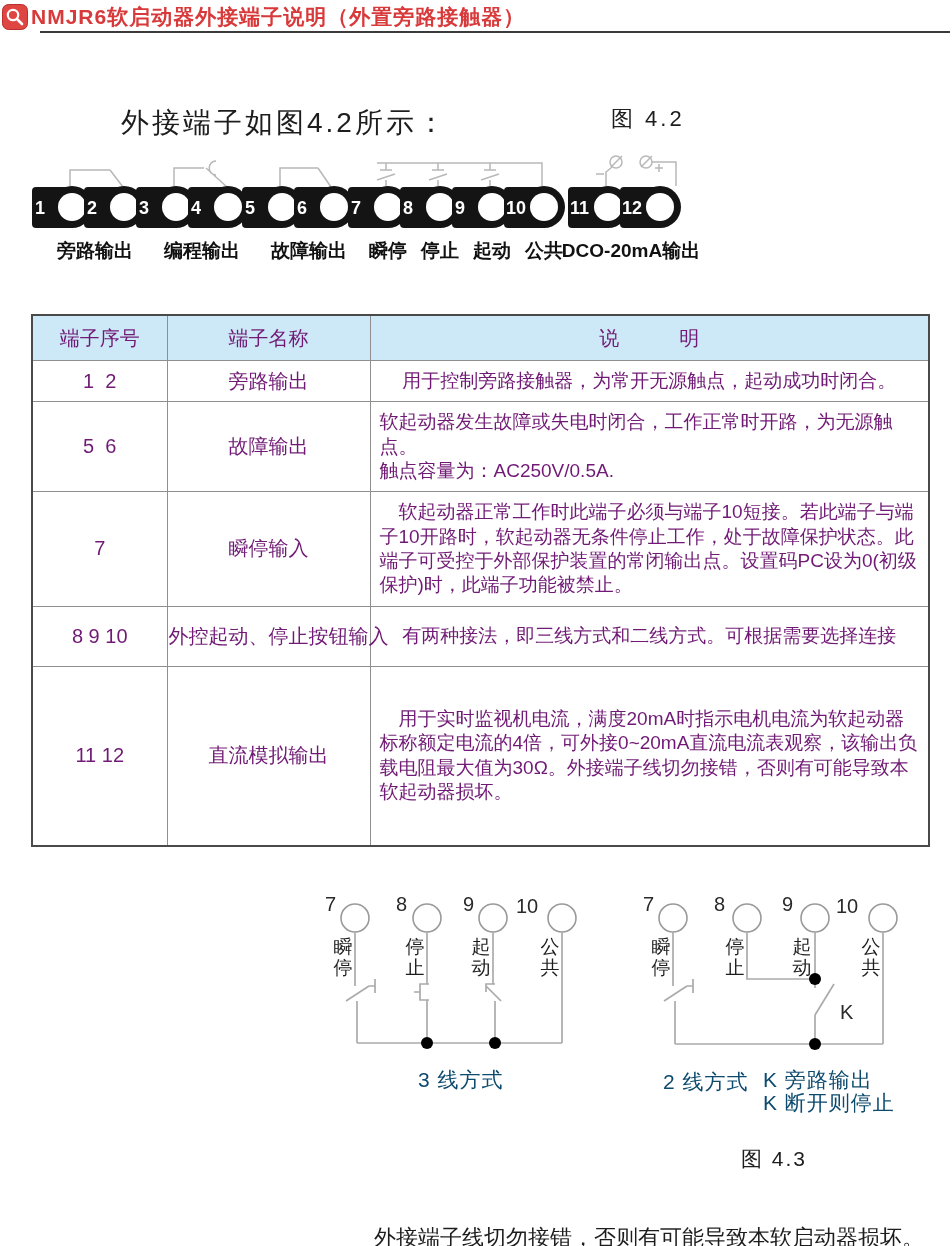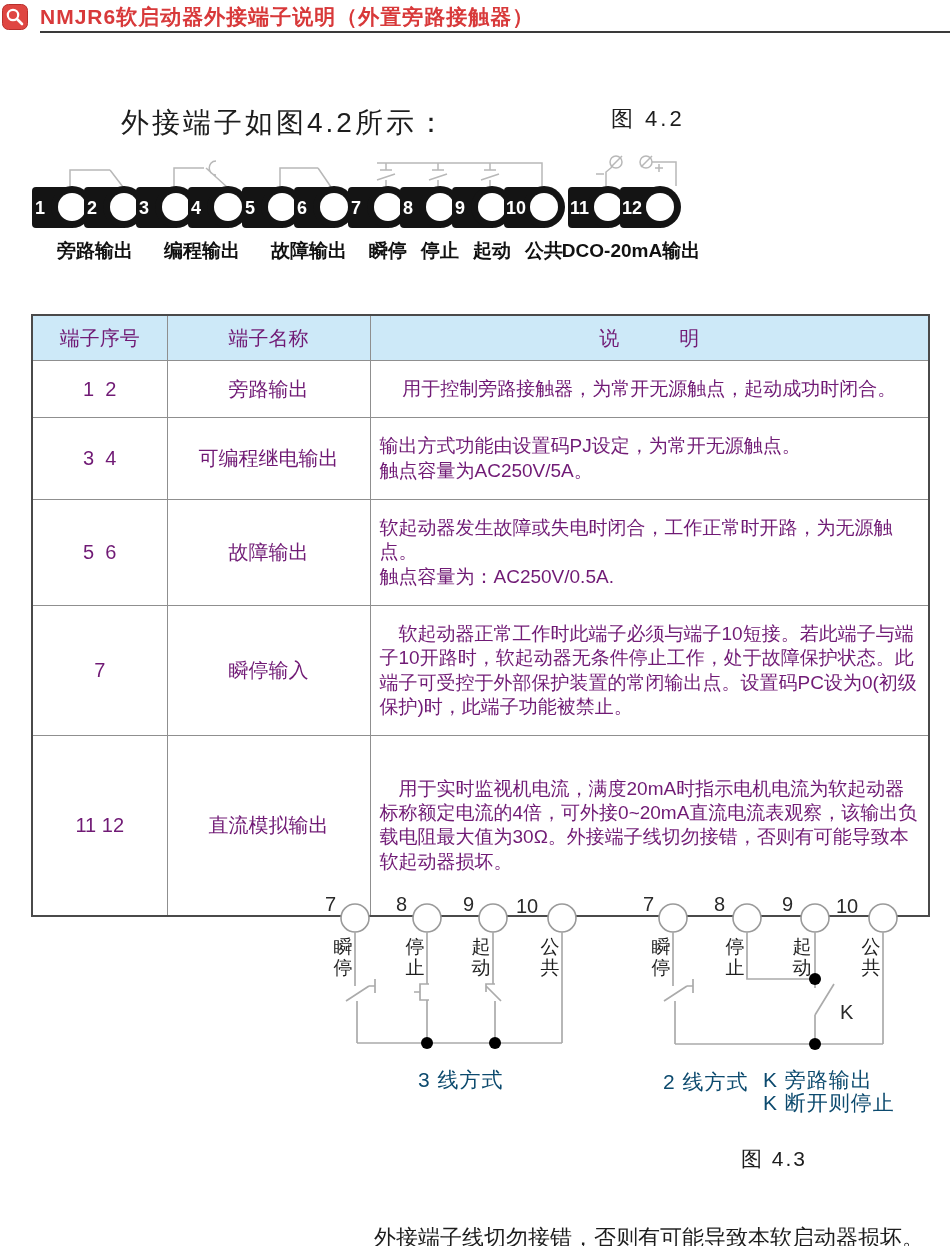--- a/index.html
+++ b/index.html
@@ -1,37 +1,37 @@
 <!DOCTYPE html>
 <html><head>
 <meta charset="utf-8">
 <style>
   html,body{margin:0;padding:0;background:#fff;}
   .page{position:relative;width:952px;height:1246px;background:#ffffff;overflow:hidden;
         font-family:"Liberation Sans","DejaVu Sans",sans-serif;color:#222;}
   
-  .titlebar{position:absolute;left:2px;top:3px;display:flex;align-items:center;gap:12px;}
+  .titlebar{position:absolute;left:2px;top:3px;display:flex;align-items:center;gap:3px;}
   .title-icon{width:26px;height:26px;flex:0 0 auto;}
   .page-title{font-size:21px;font-weight:bold;color:#d8393a;letter-spacing:1px;white-space:nowrap;}
   .rule{position:absolute;left:40px;top:31px;width:910px;height:2px;background:#3a3a3a;}
   
   .intro{position:absolute;left:121px;top:104px;font-size:28px;letter-spacing:3px;color:#1d1d1d;white-space:nowrap;}
   .fig42-cap{position:absolute;left:611px;top:104px;font-size:22px;letter-spacing:3px;color:#1d1d1d;white-space:nowrap;}
   
   svg.strip{position:absolute;left:0;top:150px;}
   .strip-label{position:absolute;top:238px;transform:translateX(-50%);font-size:19px;font-weight:bold;
                color:#111;white-space:nowrap;}
   
   table.tbl{position:absolute;left:31px;top:314px;border-collapse:collapse;table-layout:fixed;
             width:897px;font-size:20px;color:#701a75;}
   table.tbl th,table.tbl td{border:1px solid #8f8f8f;}
   table.tbl{border:2px solid #4a4a4a;}
   table.tbl thead th{background:#cde9f8;font-weight:normal;height:42px;font-size:20px;}
   td.c-no,td.c-name{text-align:center;vertical-align:middle;white-space:pre;}
-  td.c-desc{text-align:left;vertical-align:middle;padding:16px 9px;line-height:1.28;white-space:pre-line;font-size:19px;}
+  td.c-desc{text-align:left;vertical-align:middle;padding:8px 9px;line-height:1.28;white-space:pre-line;font-size:19px;}
   td.c-desc.center{text-align:center;}
   td.c-desc.indent{text-indent:1em;white-space:normal;}
   
   svg.wiring{position:absolute;left:0;top:880px;}
   .wnum{position:absolute;font-size:20px;color:#2a2a2a;}
   .wlabel{position:absolute;top:936px;width:22px;font-size:19px;line-height:21px;text-align:center;
           color:#1d1d1d;word-break:break-all;}
   .wcap{position:absolute;font-size:21px;color:#0c4a6e;white-space:nowrap;letter-spacing:1px;}
   .k-label{position:absolute;left:840px;top:1001px;font-size:20px;color:#2a2a2a;}
   .fig43-cap{position:absolute;left:741px;top:1145px;font-size:21px;letter-spacing:2px;color:#1d1d1d;}
@@ -173,36 +173,35 @@
         <th>端子名称</th>
         <th>说　　　明</th>
       </tr>
     </thead>
     <tbody>
       <tr style="height:33px">
         <td class="c-no">1  2</td>
         <td class="c-name">旁路输出</td>
         <td class="c-desc center">用于控制旁路接触器，为常开无源触点，起动成功时闭合。</td>
       </tr>
-      <tr style="height:50px">
-        <td class="c-no">3  4</td>
-        <td class="c-name">可编程继电输出</td>
-        <td class="c-desc">输出方式功能由设置码PJ设定，为常开无源触点。
-触点容量为AC250V/5A。</td>
-      </tr>
       <tr style="height:53px">
         <td class="c-no">5  6</td>
         <td class="c-name">故障输出</td>
         <td class="c-desc">软起动器发生故障或失电时闭合，工作正常时开路，为无源触点。
 触点容量为：AC250V/0.5A.</td>
       </tr>
       <tr style="height:98px">
         <td class="c-no">7</td>
         <td class="c-name">瞬停输入</td>
         <td class="c-desc indent">软起动器正常工作时此端子必须与端子10短接。若此端子与端子10开路时，软起动器无条件停止工作，处于故障保护状态。此端子可受控于外部保护装置的常闭输出点。设置码PC设为0(初级保护)时，此端子功能被禁止。</td>
+      </tr>
+      <tr style="height:60px">
+        <td class="c-no">8 9 10</td>
+        <td class="c-name">外控起动、停止按钮输入</td>
+        <td class="c-desc center">有两种接法，即三线方式和二线方式。可根据需要选择连接</td>
       </tr>
       <tr style="height:180px">
         <td class="c-no">11 12</td>
         <td class="c-name">直流模拟输出</td>
         <td class="c-desc indent">用于实时监视机电流，满度20mA时指示电机电流为软起动器标称额定电流的4倍，可外接0~20mA直流电流表观察，该输出负载电阻最大值为30Ω。外接端子线切勿接错，否则有可能导致本软起动器损坏。</td>
       </tr>
     </tbody>
   </table>
 
   <svg class="wiring" width="952" height="240" viewBox="0 0 952 240">

